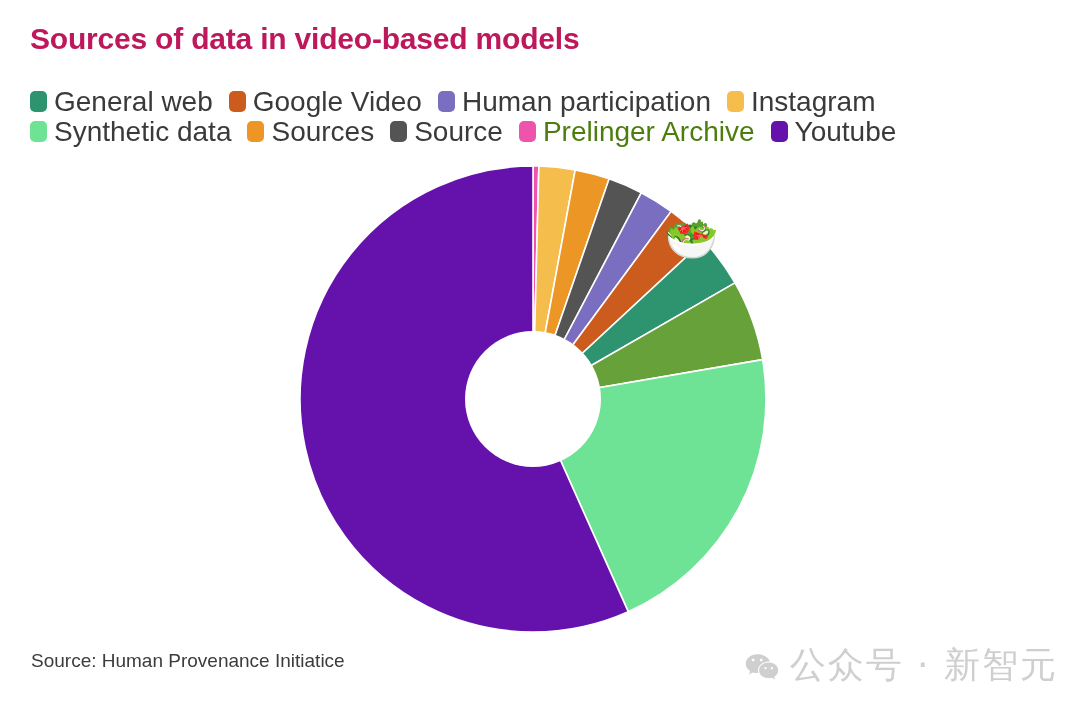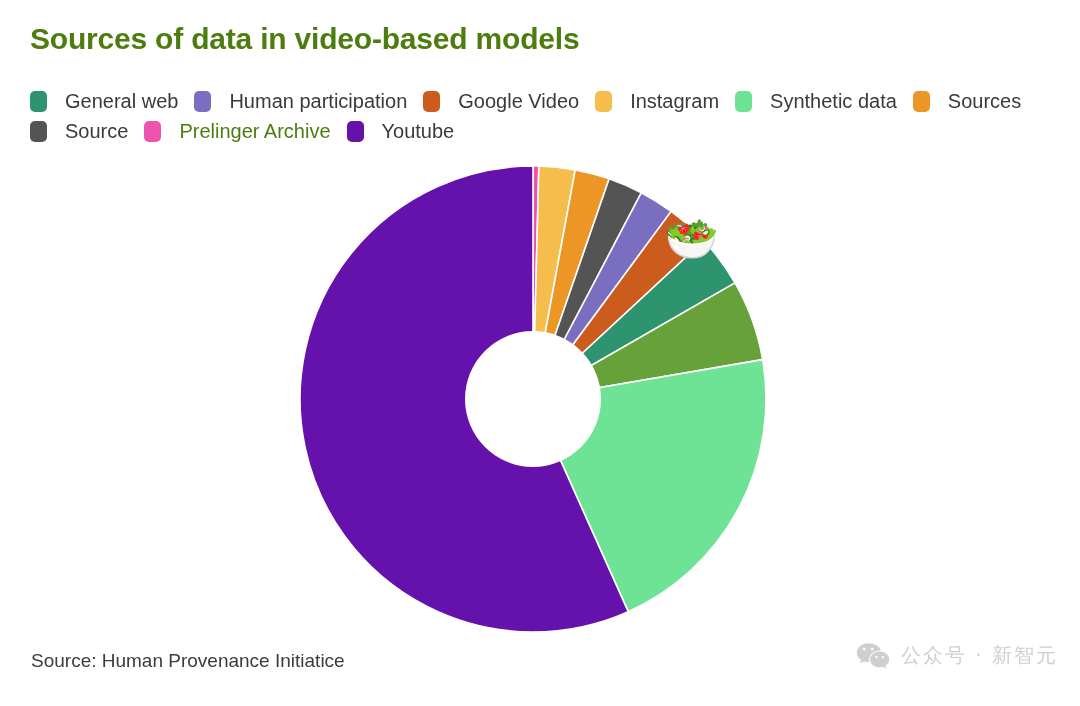--- a/index.html
+++ b/index.html
@@ -20,21 +20,21 @@
     overflow: hidden;
   }
 
   
   #chart-title {
     position: absolute;
     left: 30px;
     top: 22px;
     font-size: 30px;
     font-weight: bold;
-    color: #4d7c0f;
+    color: #be185d;
     letter-spacing: -0.2px;
     white-space: nowrap;
   }
 
   
   #legend {
     position: absolute;
     left: 30px;
     top: 89px;
     width: 1010px;
@@ -49,22 +49,22 @@
     margin-right: 16px;
     height: 24px;
   }
   .legend-swatch {
     width: 17px;
     height: 21px;
     border-radius: 5px;
     flex: 0 0 auto;
   }
   .legend-label {
-    margin-left: 18px;
-    font-size: 20px;
+    margin-left: 7px;
+    font-size: 28px;
     color: #3a3a3a;
     white-space: nowrap;
     line-height: 21px;
   }
   .legend-label.muted {
     color: #4d7c0f;
   }
 
   
   #donut-wrap {
@@ -118,46 +118,46 @@
     align-items: center;
     opacity: 1;
   }
   #watermark-icon {
     width: 34px;
     height: 28px;
     margin-right: 11px;
     flex: 0 0 auto;
   }
   #watermark-text {
-    font-size: 20px;
+    font-size: 36px;
     color: #cfcfcf;
     letter-spacing: 2px;
     white-space: nowrap;
     font-family: "DejaVu Sans", sans-serif;
   }
 </style>
 </head>
 <body>
 
 <div id="page">
 
   <div id="chart-title">Sources of data in video-based models</div>
 
   <div id="legend">
       <div class="legend-item">
         <span class="legend-swatch" style="background: rgb(46, 148, 112);"></span>
         <span class="legend-label">General web</span>
       </div>
       <div class="legend-item">
+        <span class="legend-swatch" style="background: rgb(204, 91, 30);"></span>
+        <span class="legend-label">Google Video</span>
+      </div>
+      <div class="legend-item">
         <span class="legend-swatch" style="background: rgb(122, 110, 192);"></span>
         <span class="legend-label">Human participation</span>
-      </div>
-      <div class="legend-item">
-        <span class="legend-swatch" style="background: rgb(204, 91, 30);"></span>
-        <span class="legend-label">Google Video</span>
       </div>
       <div class="legend-item">
         <span class="legend-swatch" style="background: rgb(245, 189, 75);"></span>
         <span class="legend-label">Instagram</span>
       </div>
       <div class="legend-item">
         <span class="legend-swatch" style="background: rgb(110, 226, 149);"></span>
         <span class="legend-label">Synthetic data</span>
       </div>
       <div class="legend-item">

